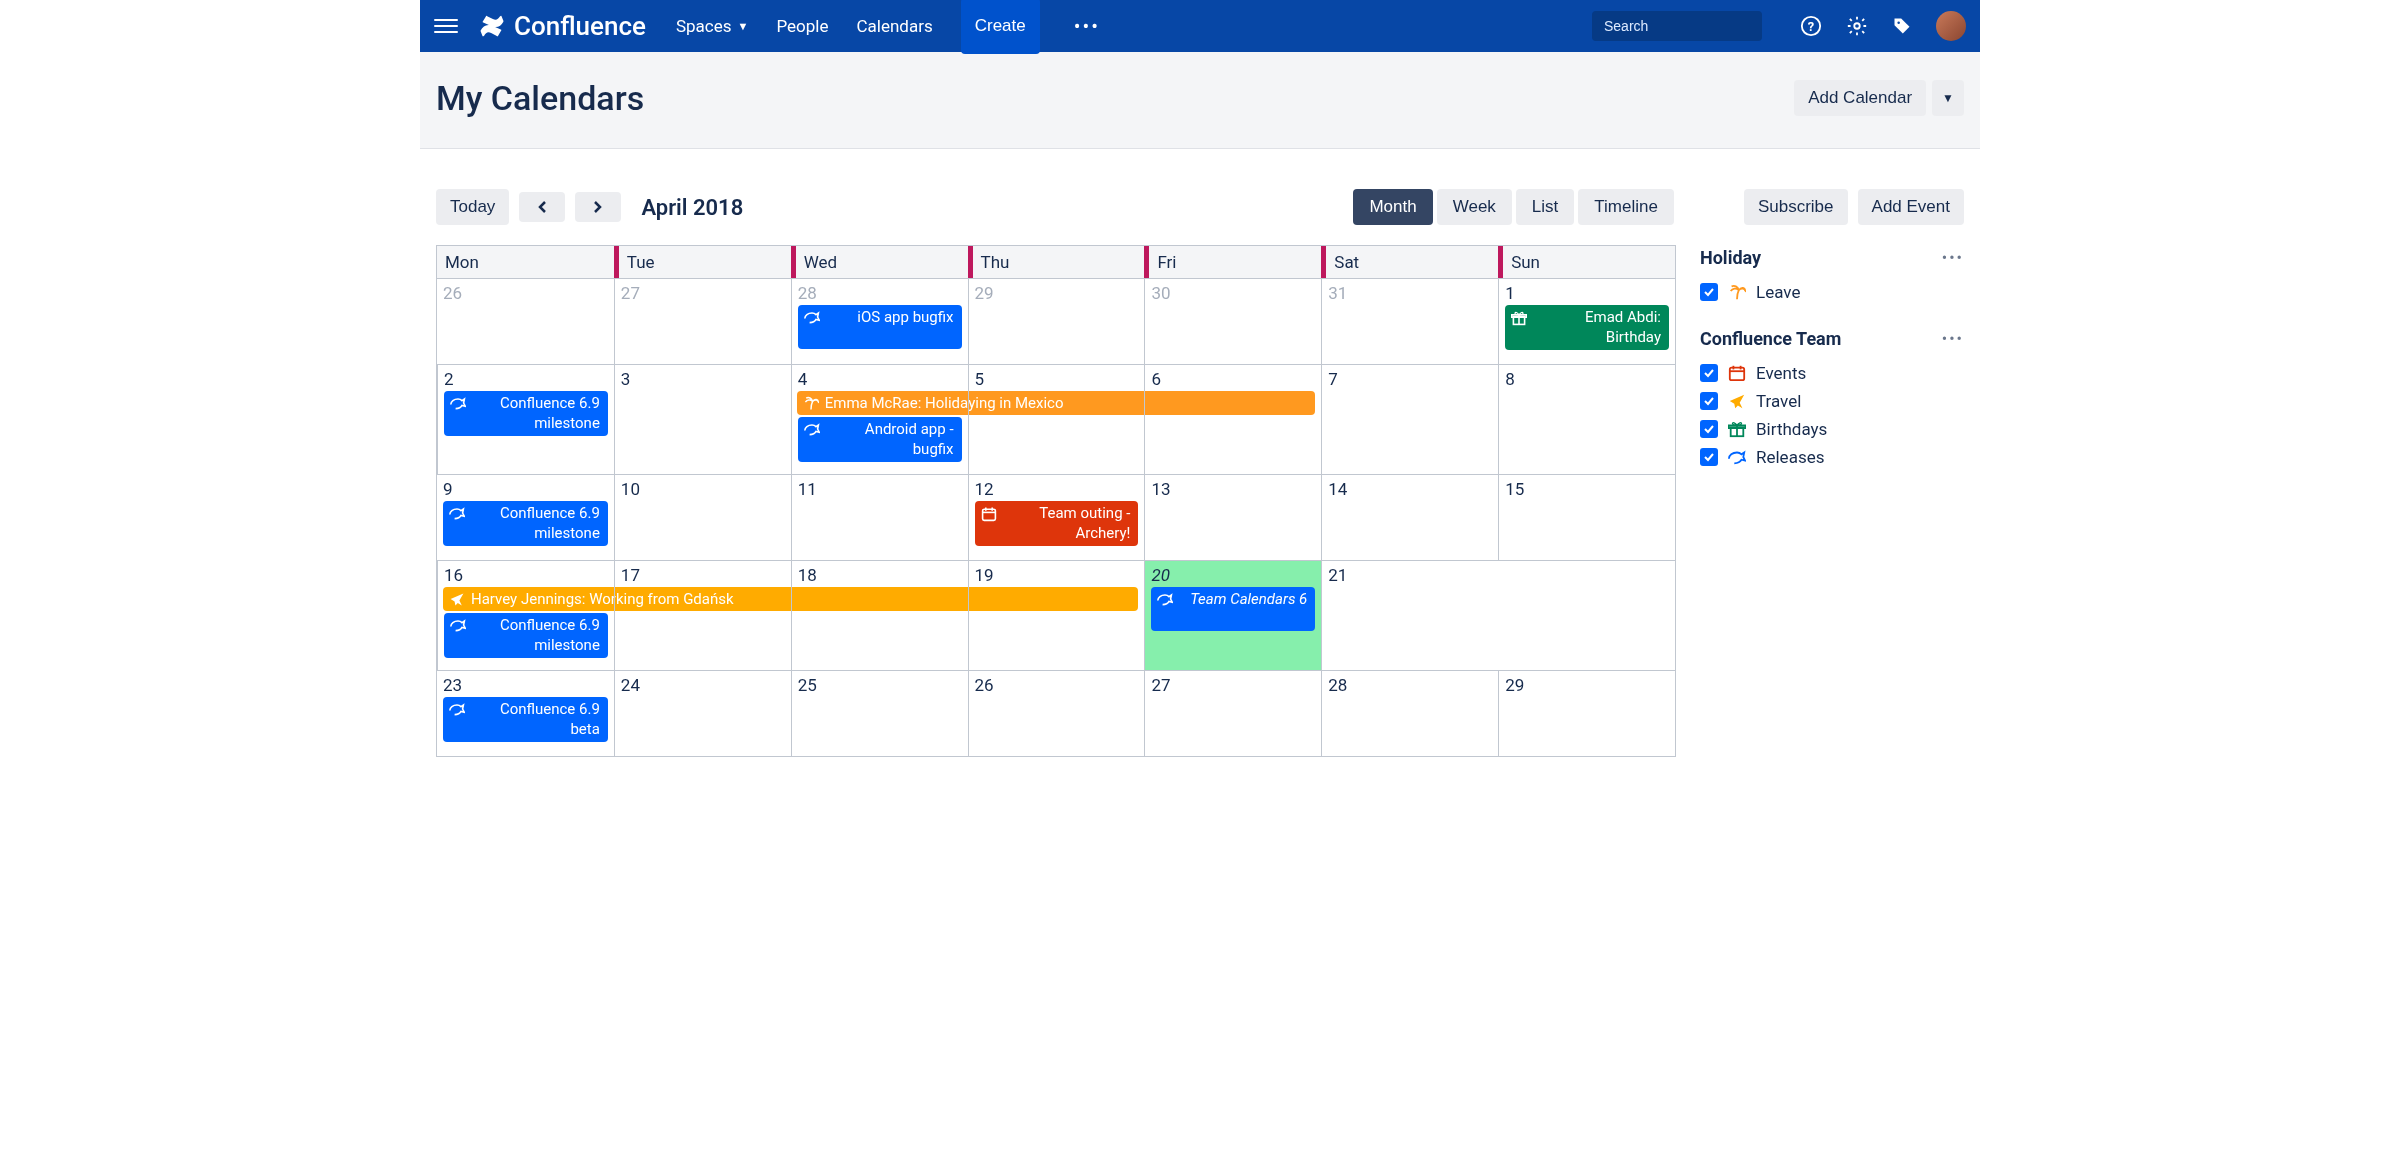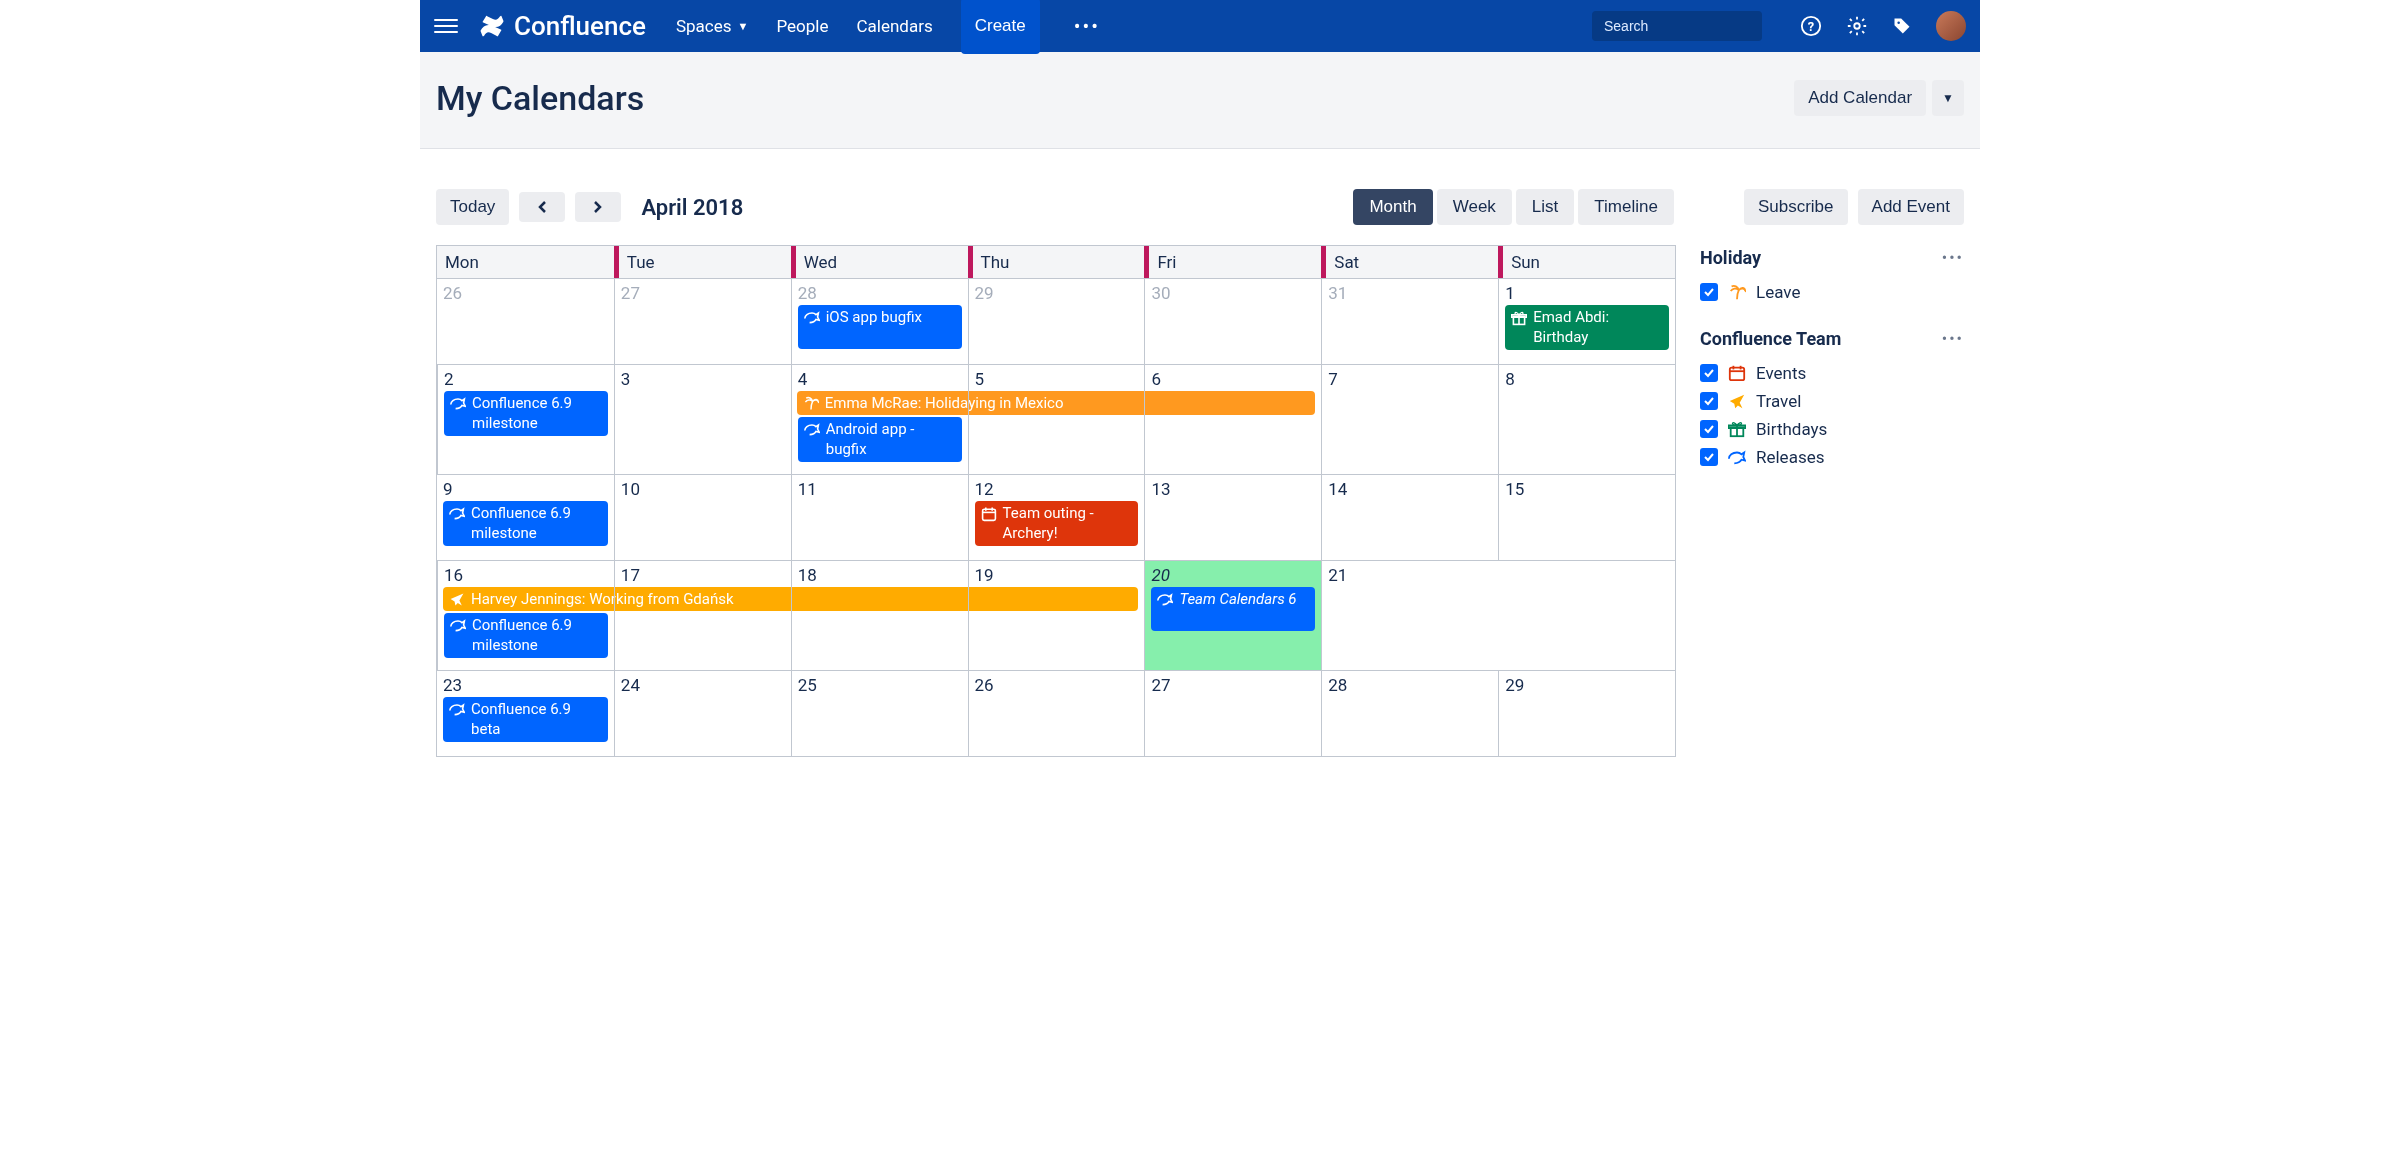--- a/index.html
+++ b/index.html
@@ -56,21 +56,21 @@
 .cell { border-left: 1px solid #c1c7d0; padding: 4px 6px 4px 6px; position: relative; }
 .cell:first-child { border-left: none; }
 .cell.today { background: #86efac; font-style: italic; }
 .daynum { font-size: 17px; color: #172b4d; }
 .daynum.muted { color: #a5adba; }
 
 
 .event { color: #fff; font-size: 15px; border-radius: 4px; padding: 3px 8px 3px 6px; display: flex; align-items: flex-start; gap: 6px; margin-top: 2px; line-height: 1.3; cursor: pointer; }
 .event.two { min-height: 44px; }
 .event .ev-icon { flex-shrink: 0; margin-top: 2px; }
-.event .ev-text { text-align: left; flex: 1; white-space: normal; }
+.event .ev-text { text-align: right; flex: 1; white-space: normal; }
 .ev-blue { background: #0065ff; }
 .ev-green { background: #00875a; }
 .ev-orange { background: #ff991f; }
 .ev-red { background: #de350b; }
 .ev-amber { background: #ffab00; }
 .span-event { position: absolute; left: 6px; top: 26px; border-radius: 4px; color: #fff; font-size: 15px; padding: 3px 8px 3px 6px; display: flex; align-items: center; gap: 6px; cursor: pointer; }
 
 
 .sb-header { display: flex; align-items: center; justify-content: space-between; margin-bottom: 10px; }
 .sb-header h3 { font-size: 18px; font-weight: 700; }

